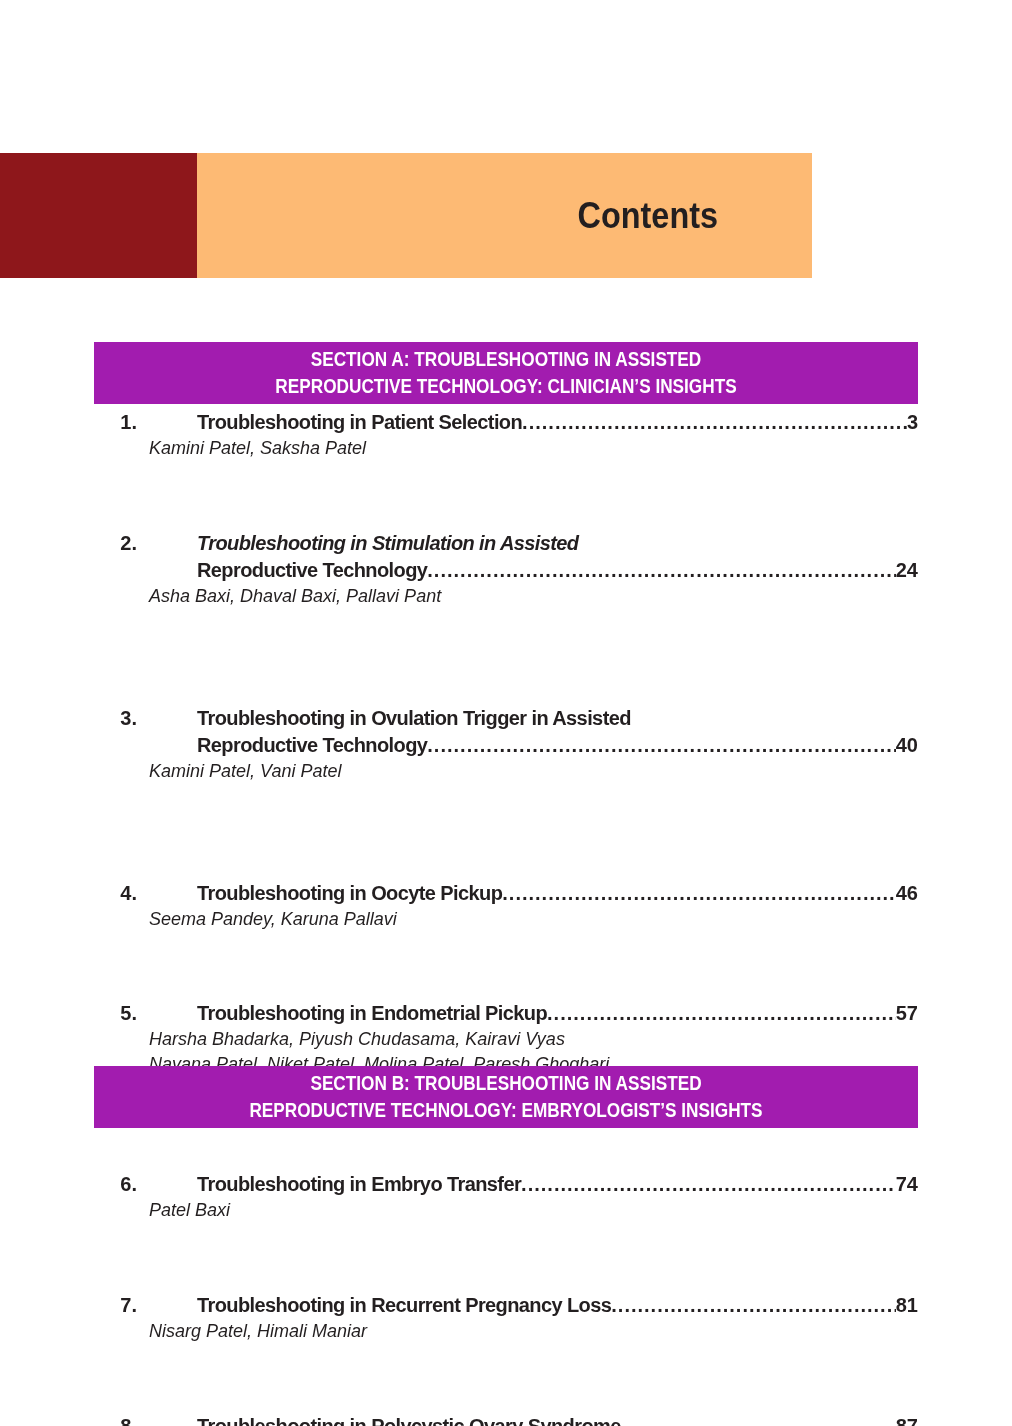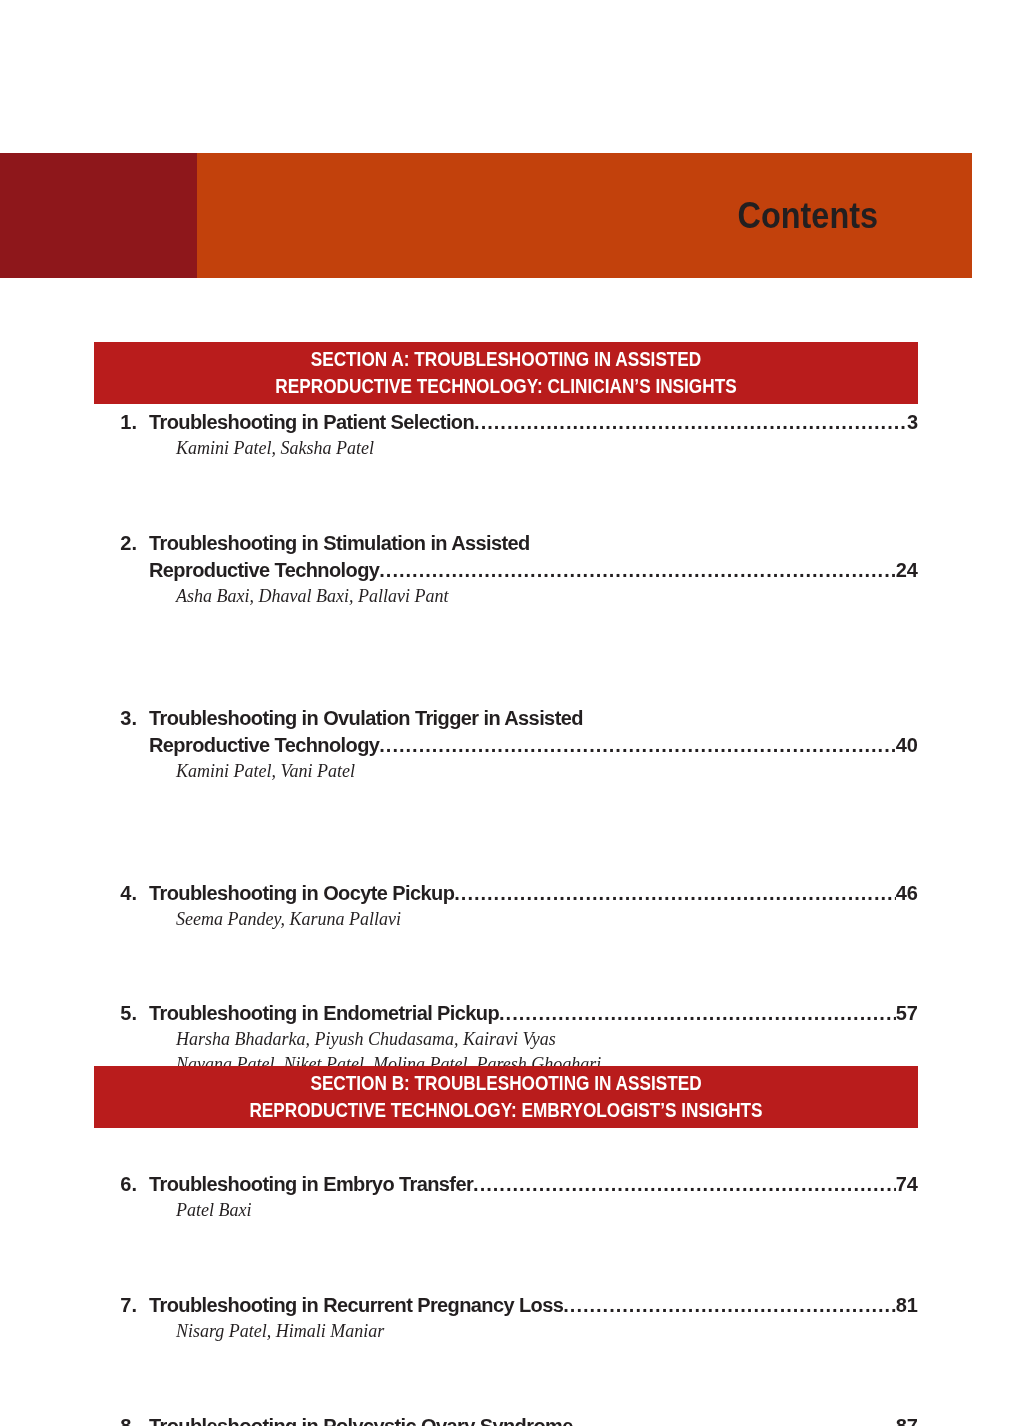--- a/index.html
+++ b/index.html
@@ -1,35 +1,35 @@
 <!DOCTYPE html>
 <html><head>
 <meta charset="utf-8">
 <style>
   * { margin: 0; padding: 0; box-sizing: border-box; }
   html, body { width: 1012px; height: 1426px; background: #ffffff; overflow: hidden; }
   body { position: relative; font-family: "Liberation Sans", sans-serif; color: #231f20; }
 
-  .banner { position: absolute; top: 153px; left: 0; width: 972px; height: 125px; background: #c2410c; }
+  .banner { position: absolute; top: 153px; left: 0; width: 812px; height: 125px; background: #fdba74; }
   .banner-block { position: absolute; top: 0; left: 0; width: 197px; height: 125px; background: #8e171b; }
   .banner-title { position: absolute; right: 94px; top: 42px; font-size: 36px; font-weight: bold; color: #231f20; letter-spacing: 0; transform: scaleX(0.9); transform-origin: right center; }
 
   .toc { position: absolute; left: 94px; width: 824px; }
-  .section-header { background: #b91c1c; color: #ffffff; text-align: center; font-weight: bold; font-size: 20px; line-height: 27px; padding: 4px 0 4px; }
+  .section-header { background: #a21caf; color: #ffffff; text-align: center; font-weight: bold; font-size: 20px; line-height: 27px; padding: 4px 0 4px; }
   .section-header span { display: block; transform: scaleX(0.86); transform-origin: center; white-space: nowrap; }
 
   .entry { position: relative; margin-top: 0; }
   .entry-line { position: relative; display: flex; align-items: baseline; font-weight: bold; font-size: 20px; line-height: 27px; height: 27px; }
   .entry-num { position: absolute; left: 0; width: 43px; text-align: right; }
   .entry-title-wrap { position: absolute; left: 55px; right: 0; display: flex; align-items: baseline; white-space: nowrap; overflow: hidden; }
-  .entry-title { flex: 0 0 auto; transform-origin: left center; }
+  .entry-title { flex: 0 0 auto; transform-origin: left center; margin-left: 48px; }
   .dots { flex: 1 1 auto; overflow: hidden; white-space: nowrap; letter-spacing: 1px; font-weight: bold; }
   .dots::before { content: "...................................................................................................................................................................................................................................................................."; }
   .page { flex: 0 0 auto; text-align: right; }
-  .authors { margin-left: 82px; font-style: italic; font-size: 18px; line-height: 25px; color: #231f20; font-family: Liberation Serif, serif; }
+  .authors { margin-left: 55px; font-style: italic; font-size: 18px; line-height: 25px; color: #231f20; }
   .authors span { display: block; white-space: nowrap; }
 </style>
 </head>
 <body>
 
 <div class="banner">
   <div class="banner-block"></div>
   <div class="banner-title">Contents</div>
 </div>
 
@@ -51,21 +51,21 @@
         </div>
       </div>
       <div class="authors">
         <span>Kamini Patel, Saksha Patel</span>
       </div>
     </div>
     <div class="toc entry" style="top: 478px;">
       <div class="entry-line">
         <span class="entry-num">2.</span>
         <div class="entry-title-wrap">
-          <span class="entry-title" style="letter-spacing: -0.6px;">Troubleshooting in Stimulation in Assisted</span>
+          <span class="entry-title" style="letter-spacing: -0.6px; font-style: italic;">Troubleshooting in Stimulation in Assisted</span>
         </div>
       </div>
       <div class="entry-line">
         <div class="entry-title-wrap">
           <span class="entry-title" style="letter-spacing: -0.6px;">Reproductive Technology</span>
           <span class="dots"></span>
           <span class="page">24</span>
         </div>
       </div>
       <div class="authors">

